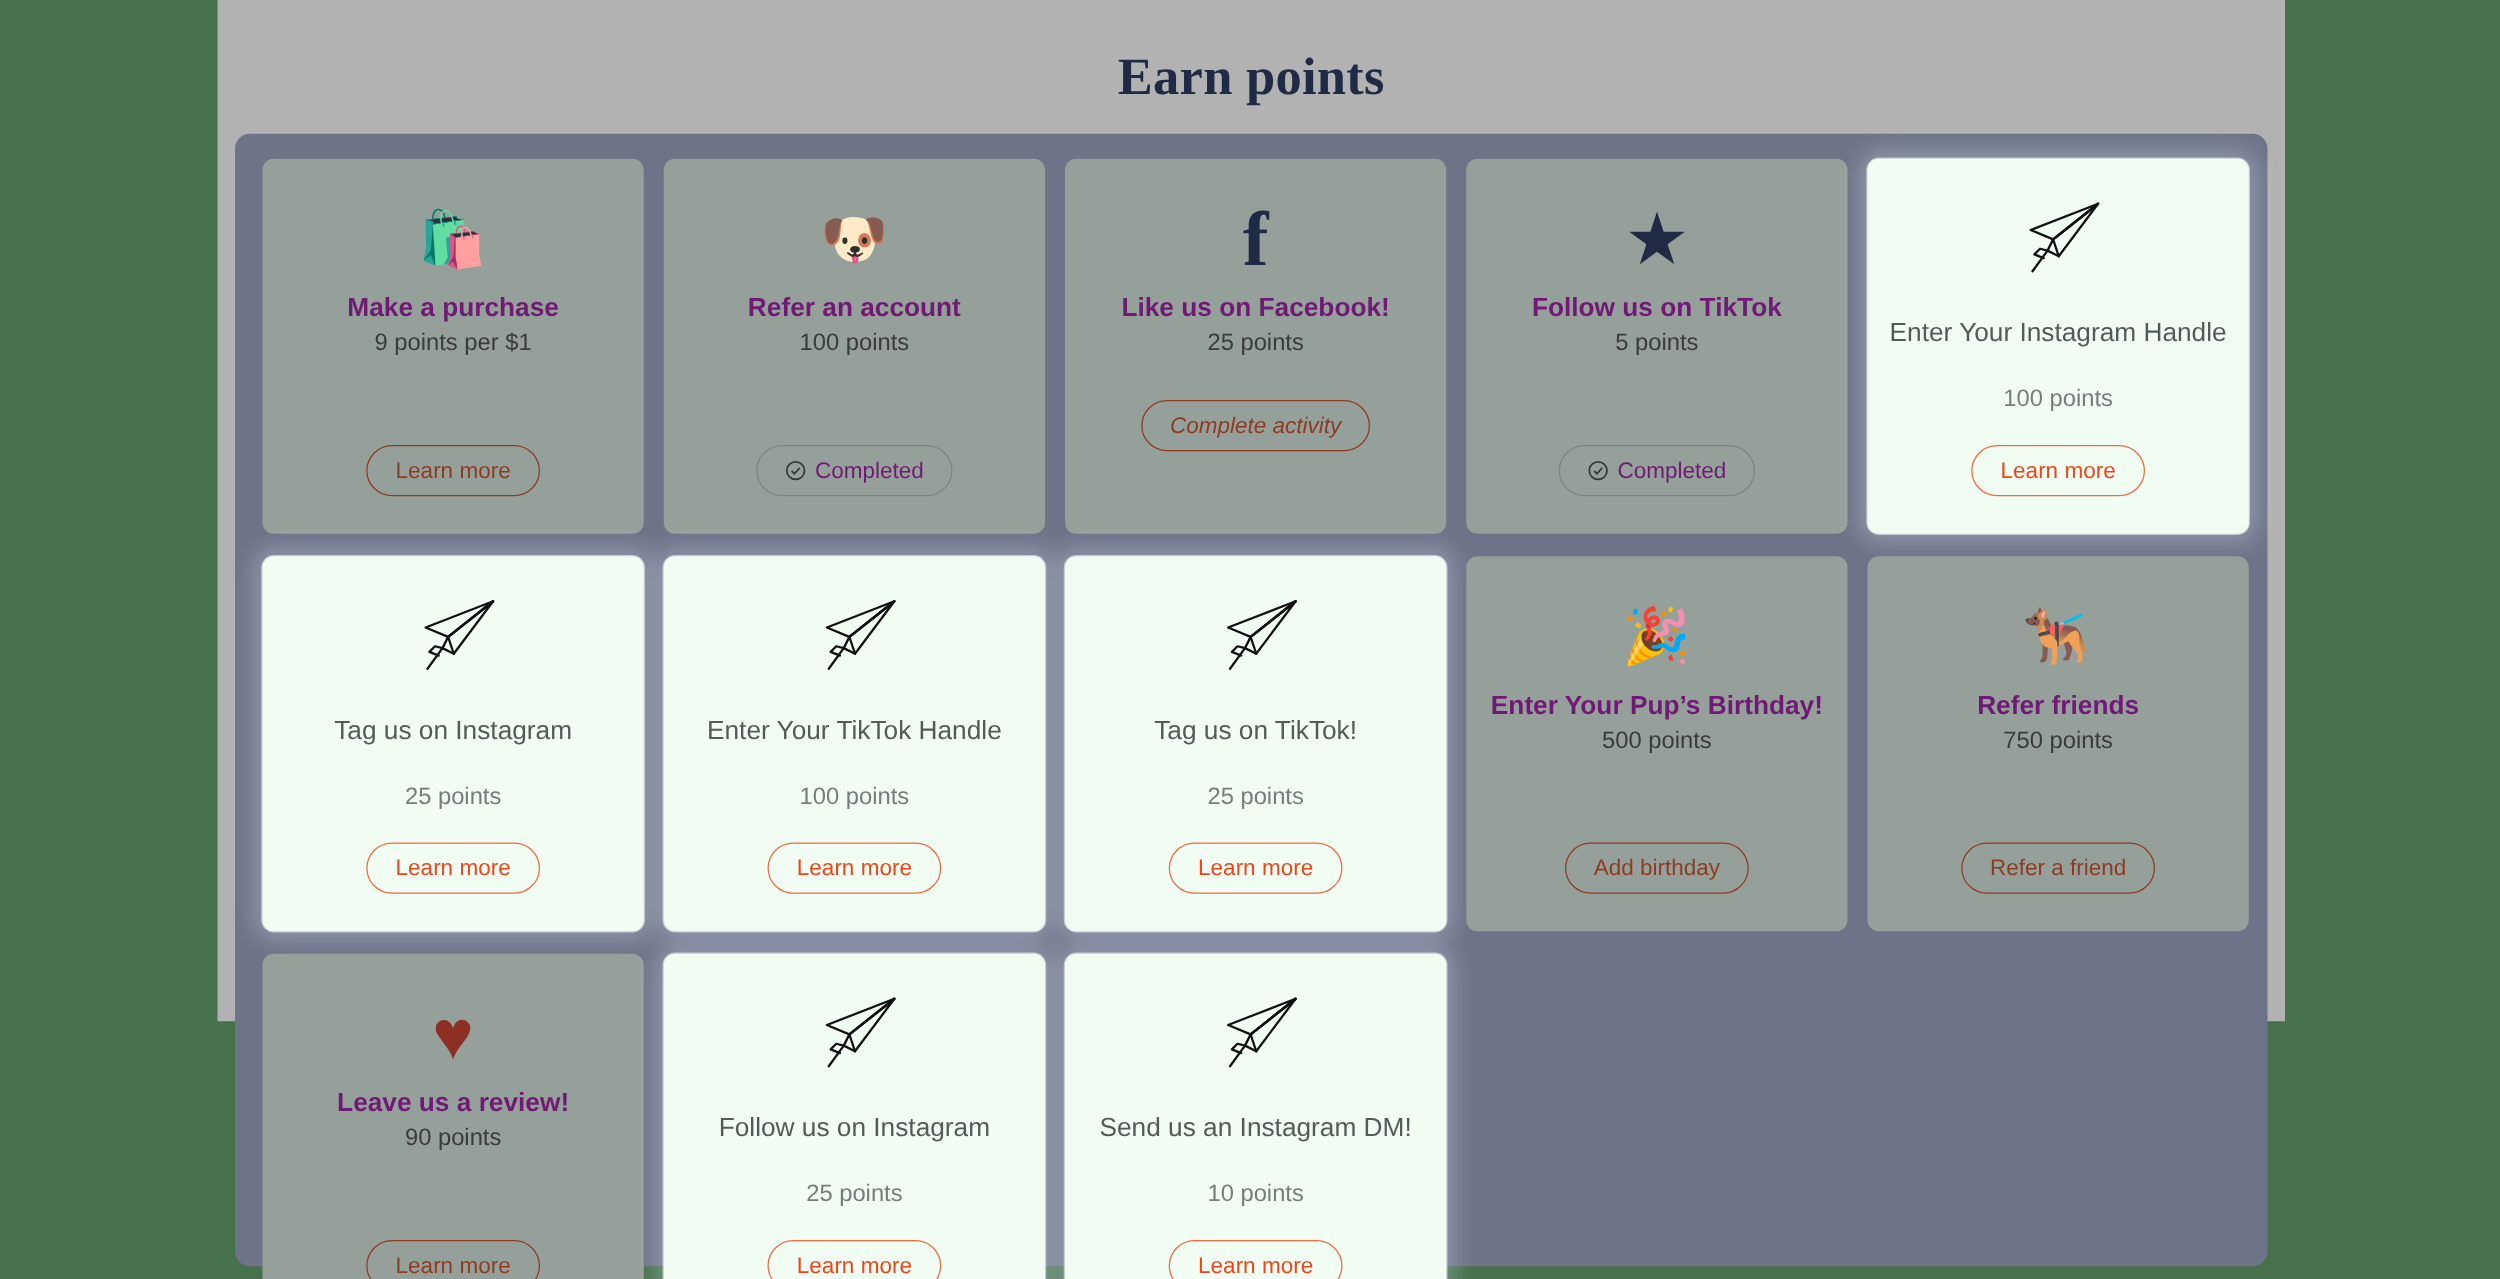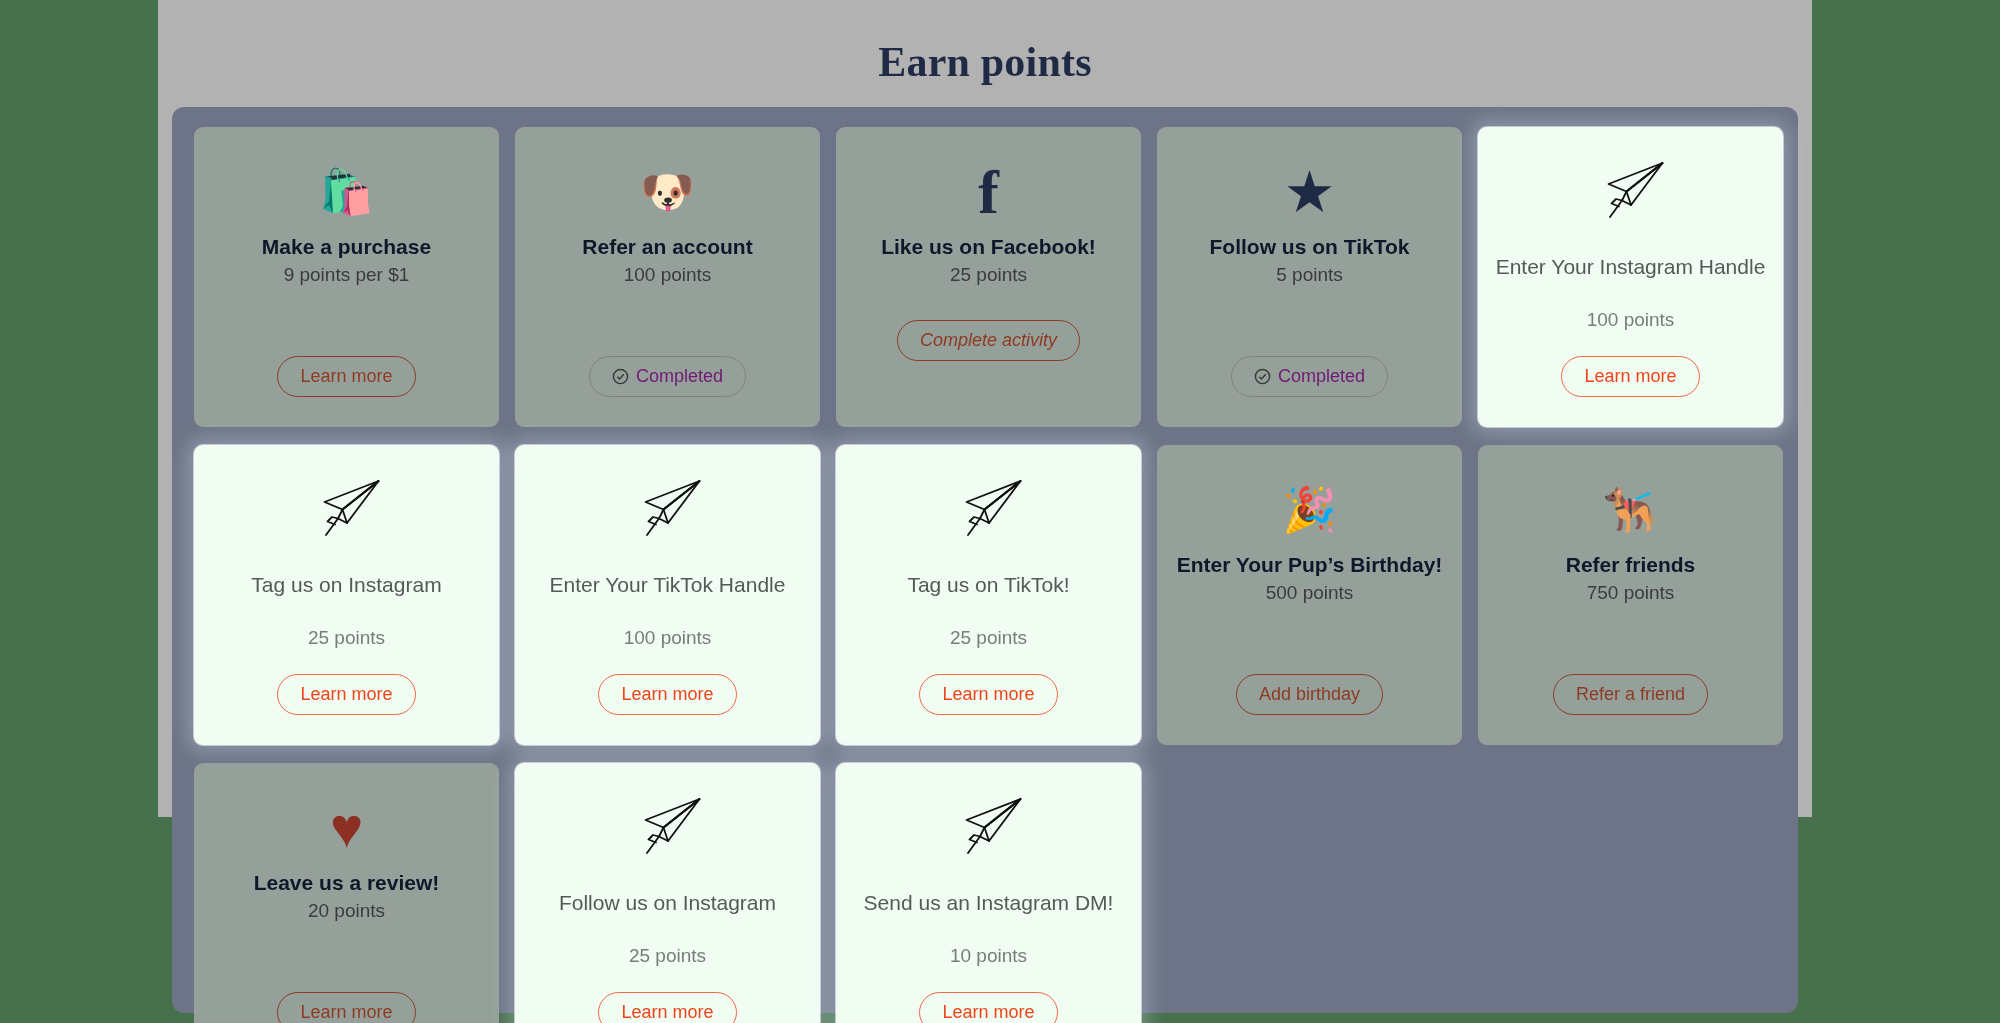--- a/index.html
+++ b/index.html
@@ -11,21 +11,21 @@
   }
 
   body {
     background: #47704d;
     font-family: "Liberation Sans", sans-serif;
   }
 
   
   #page-sheet {
     position: absolute;
-    left: 158px;
+    left: 174px;
     top: 0;
     width: 1654px;
     height: 817px;
     background: #b2b2b2;
   }
 
   
   #page-title {
     position: absolute;
     left: 0;
@@ -102,21 +102,21 @@
     line-height: .85;
   }
   .star-glyph { color: #1f2b44; font-size: 58px; line-height: .85; }
   .heart-glyph { color: #8b3022; font-size: 56px; line-height: .85; }
 
   .plane-svg { width: 76px; height: 66px; display:block; }
 
   .tile-title {
     font-size: 21px;
     font-weight: bold;
-    color: #0f172a;
+    color: #701a75;
     text-align: center;
     line-height: 1.15;
     padding: 0 8px;
   }
   .tile.lit .tile-title { color: #555a58; font-weight: normal; font-size: 21px; }
 
   .tile-points {
     font-size: 19px;
     color: #3b3b3b;
     margin-top: 5px;
@@ -361,21 +361,21 @@
       </div>
     </div>
 
     <div class="grid-row">
 
       <div class="tile normal r2">
         <div class="tile-icon">
           <span class="heart-glyph">♥</span>
         </div>
         <div class="tile-title">Leave us a review!</div>
-        <div class="tile-points">20 points</div>
+        <div class="tile-points">90 points</div>
         <div class="tile-action-wrap">
           <div class="btn primary">Learn more</div>
         </div>
       </div>
 
       <div class="tile lit r2">
         <div class="tile-icon">
           <svg class="plane-svg" viewBox="0 0 100 88" fill="none" stroke="#111" stroke-width="2.4" stroke-linejoin="round" stroke-linecap="round">
             <path d="M92 8 L20 36 L44 46 Z"></path>
             <path d="M92 8 L50 64 L44 46 Z"></path>

